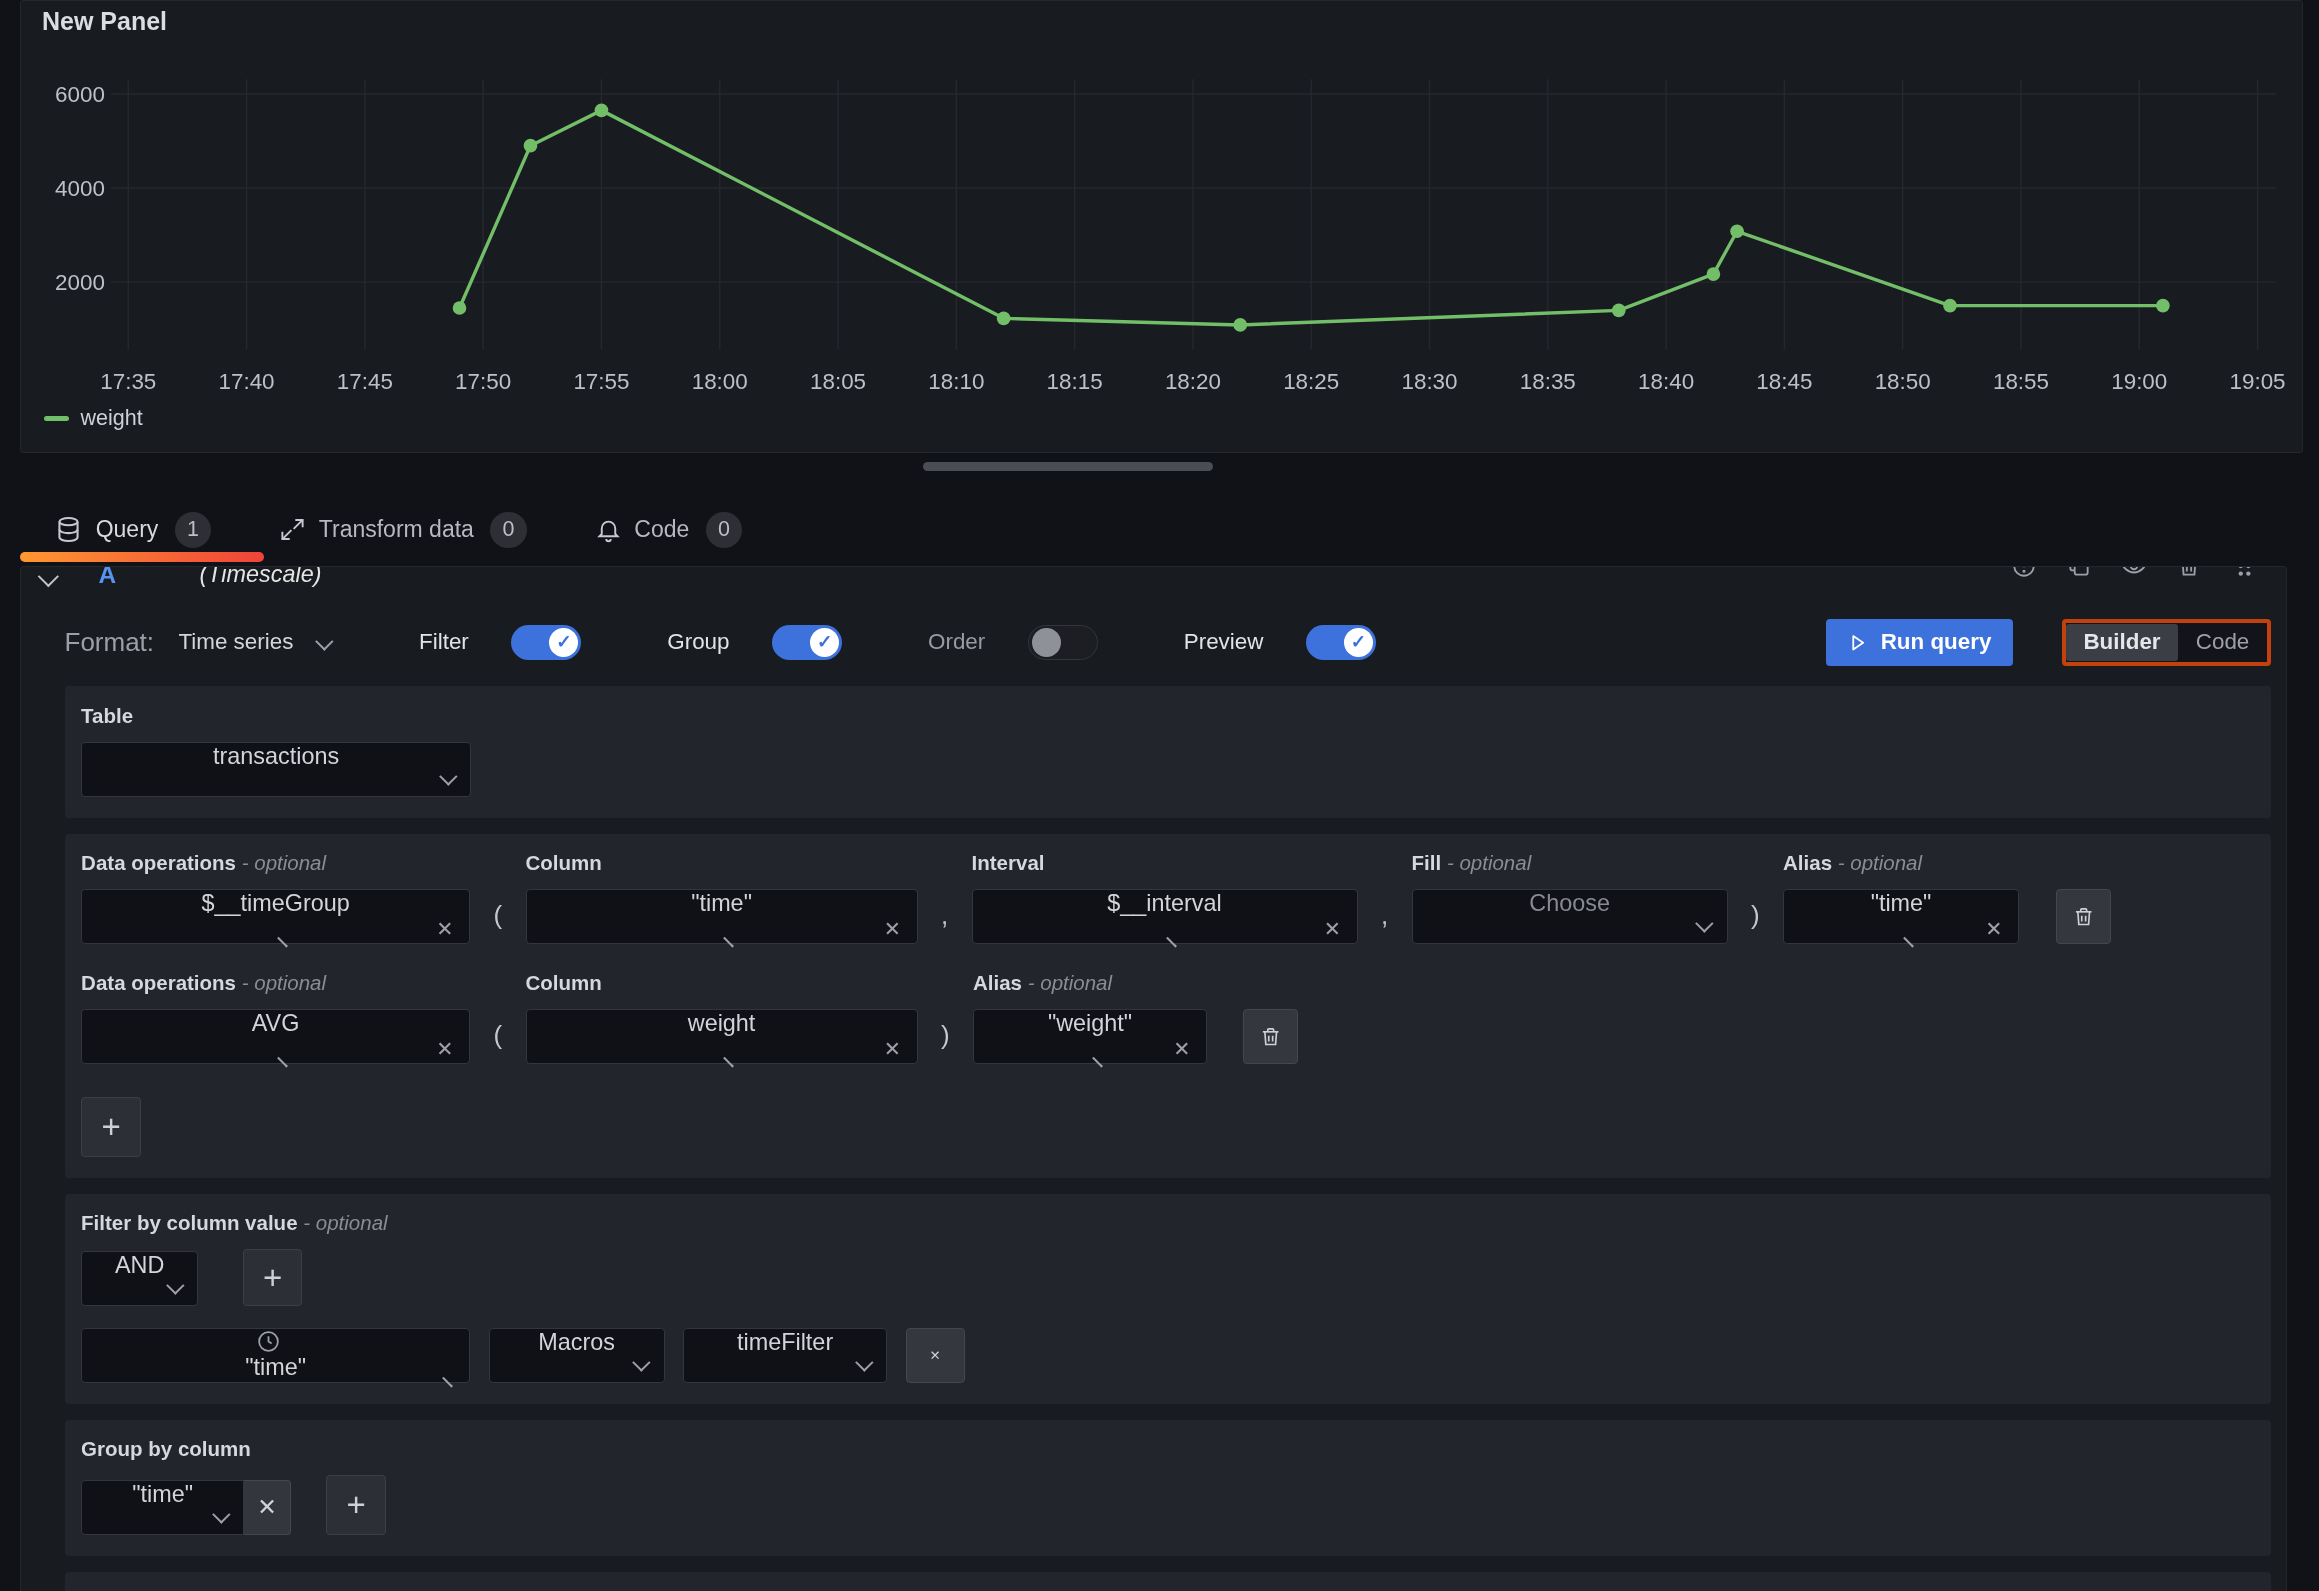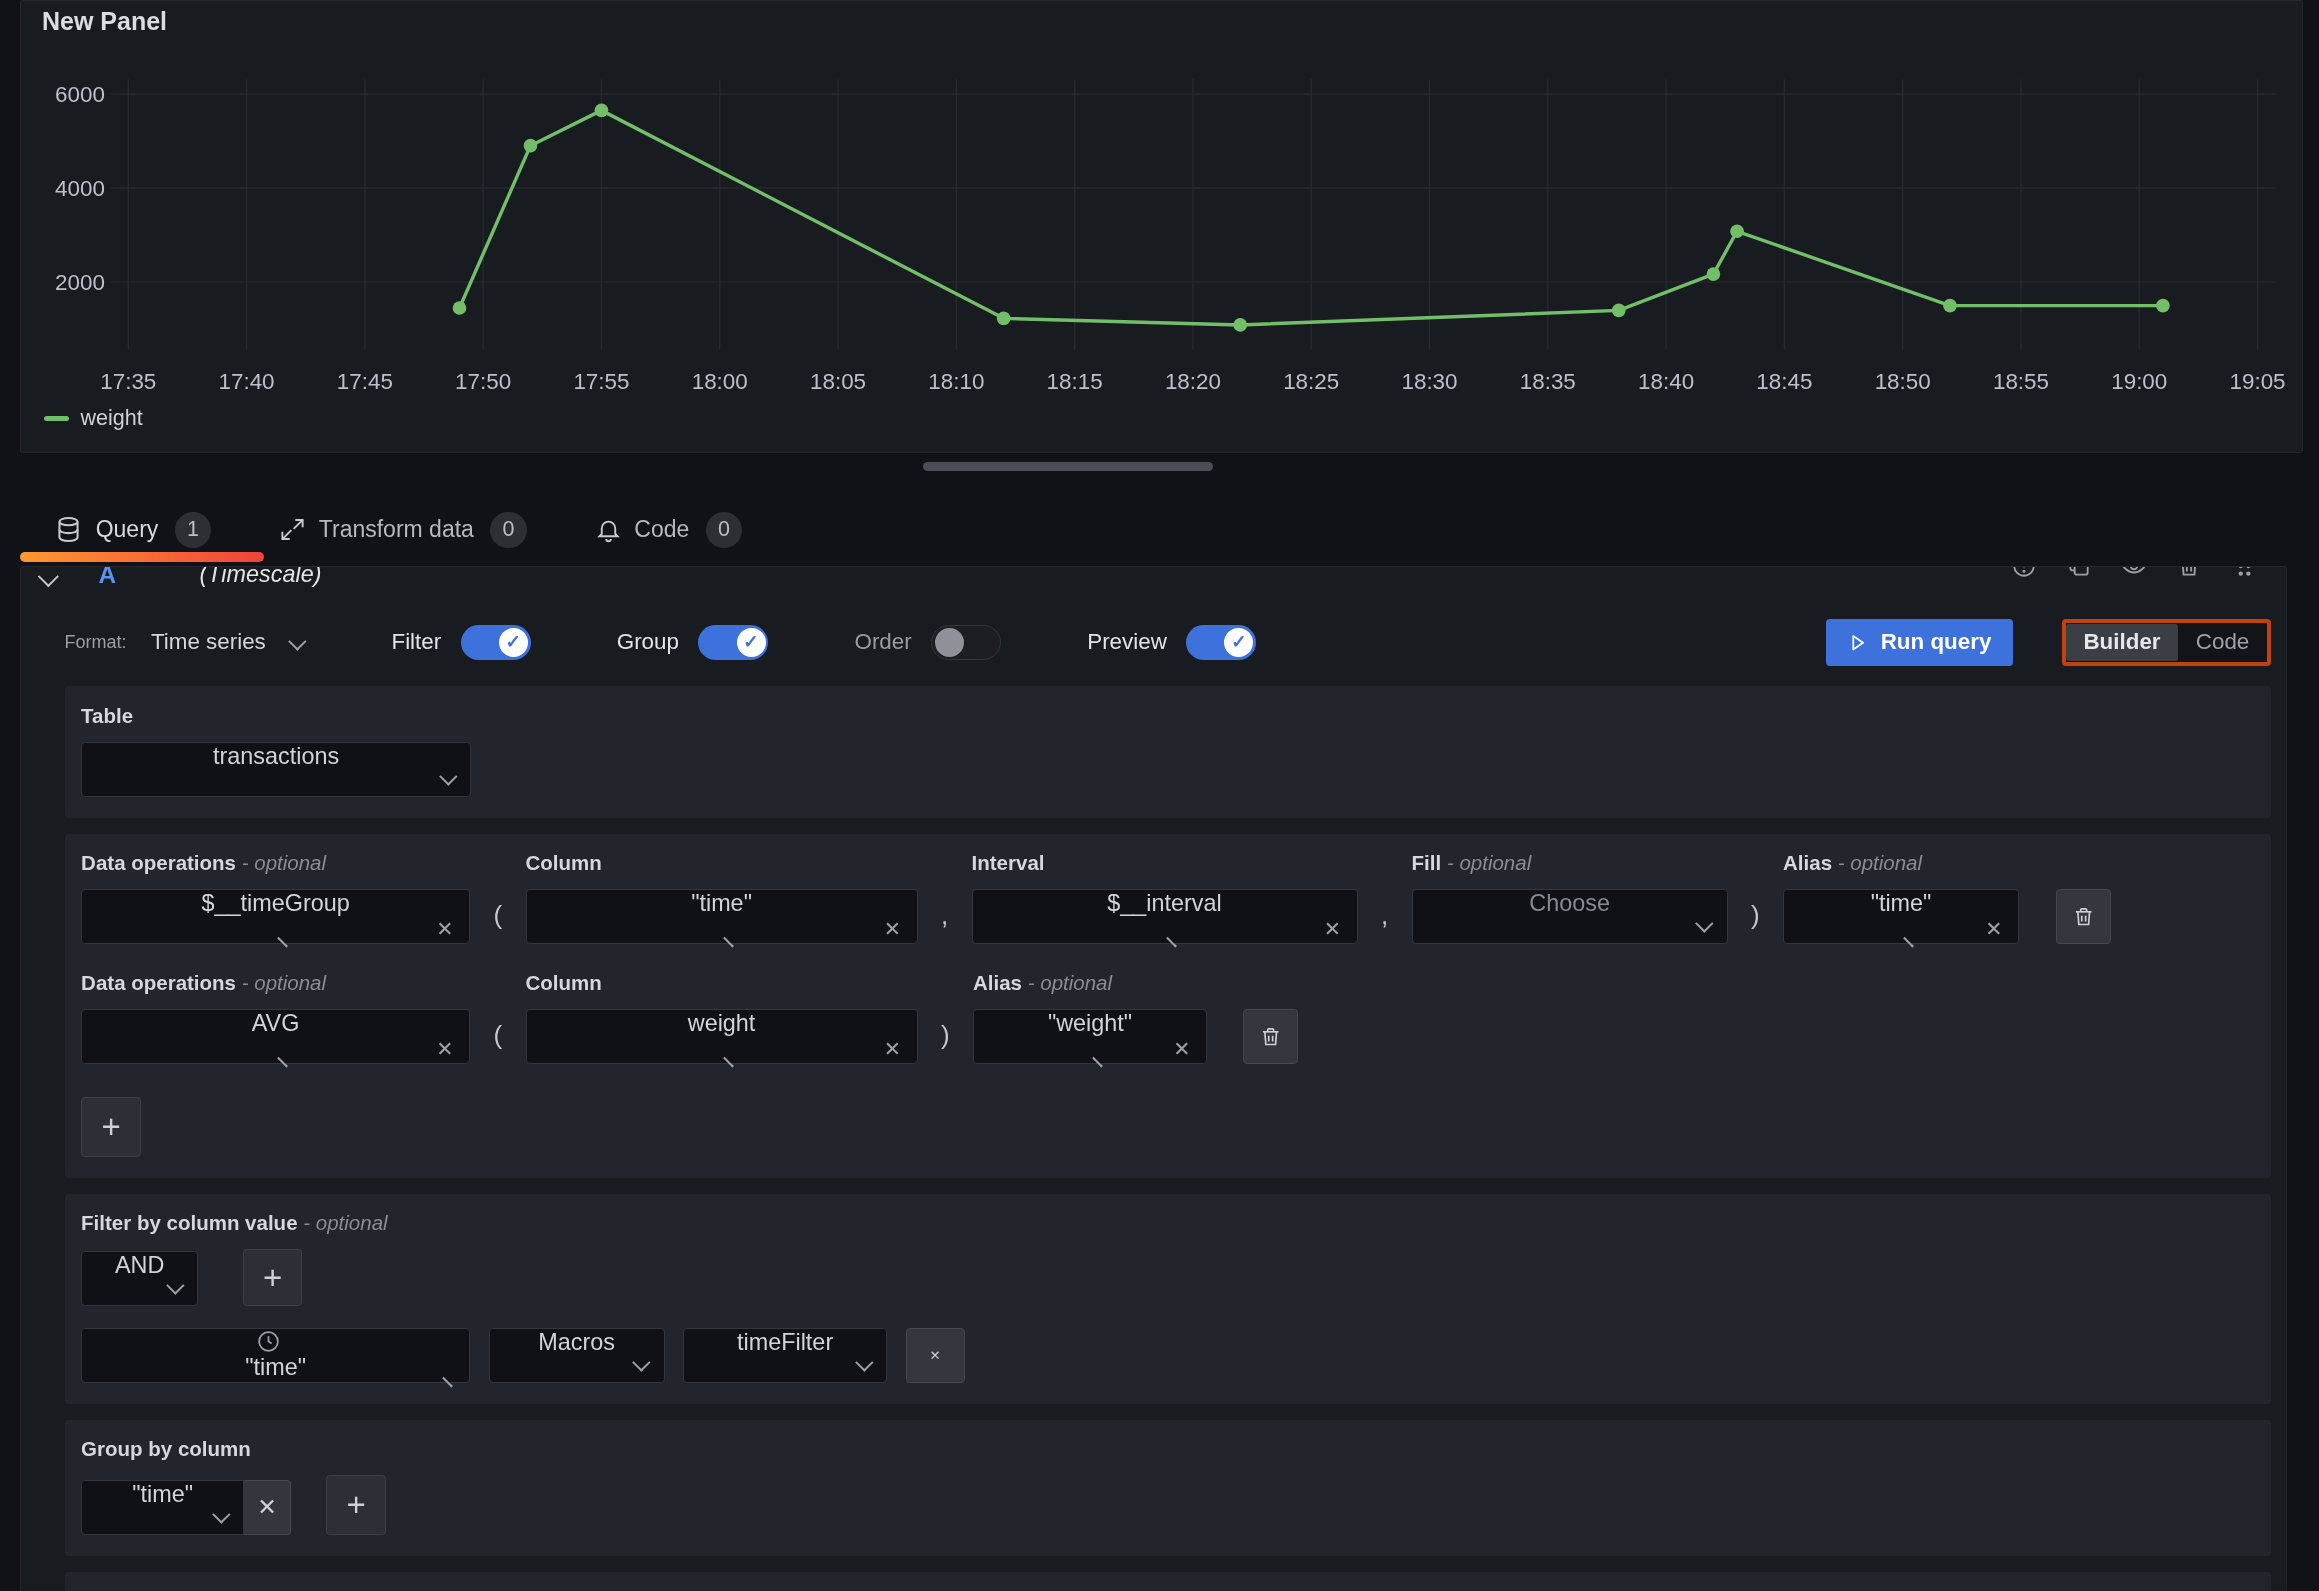--- a/index.html
+++ b/index.html
@@ -36,26 +36,26 @@
   .card-header{position:relative;height:37px;overflow:hidden;}
   .collapse-chev{position:absolute;left:20.5px;top:2px;width:12.7px;height:12.7px;border-right:2px solid #c3c4ca;
                  border-bottom:2px solid #c3c4ca;transform:rotate(45deg);}
   .refid{position:absolute;left:78px;top:-5.9px;font-size:24.4px;font-weight:700;color:#5794f2;}
   .ds{position:absolute;left:179px;top:-5.9px;font-size:23.4px;font-style:italic;color:#e5e5e5;}
   .header-icons{position:absolute;right:29px;top:-13.7px;display:flex;gap:29px;}
   .hicon{display:flex;color:#9da0a8;cursor:pointer;background:none;border:none;padding:0;}
 
   
   .toolbar{display:flex;align-items:center;height:57px;margin:9.8px 14.6px 0 44px;}
-  .fmt-label{font-size:18px;color:#9d9fa7;margin-right:24.4px;}
+  .fmt-label{font-size:26px;color:#9d9fa7;margin-right:24.4px;}
   .fmt-value{font-size:22.4px;color:#d5d6db;}
   .chev{display:inline-block;width:10.7px;height:10.7px;border-right:2px solid #9da0a8;border-bottom:2px solid #9da0a8;
         transform:rotate(45deg);margin-left:15.6px;margin-bottom:2.9px;}
   .fmt-chev{margin-left:25px;}
-  .tgl-wrap{display:flex;align-items:center;margin-left:86px;}
+  .tgl-wrap{display:flex;align-items:center;margin-left:86px;gap:23px;}
   .tgl-label{font-size:22.4px;color:#e3e4e8;margin-right:19.5px;}
   .tgl-label.dim{color:#989ba3;}
   .toggle{width:70px;height:35px;border-radius:17.6px;position:relative;cursor:pointer;box-sizing:border-box;}
   .toggle.on{background:#3d71dc;}
   .toggle.off{background:#1c1e23;border:1px solid #33353b;}
   .toggle .knob{position:absolute;top:2.9px;width:29px;height:29px;border-radius:50%;display:flex;
                 align-items:center;justify-content:center;font-size:18.5px;font-weight:700;color:#3d71dc;}
   .toggle.on .knob{right:2.9px;background:#ffffff;}
   .toggle.off .knob{left:2.9px;top:2px;background:#8e9197;}
   .run-btn{margin-left:auto;height:47px;display:flex;align-items:center;gap:11.7px;background:#3d71dc;border:none;

